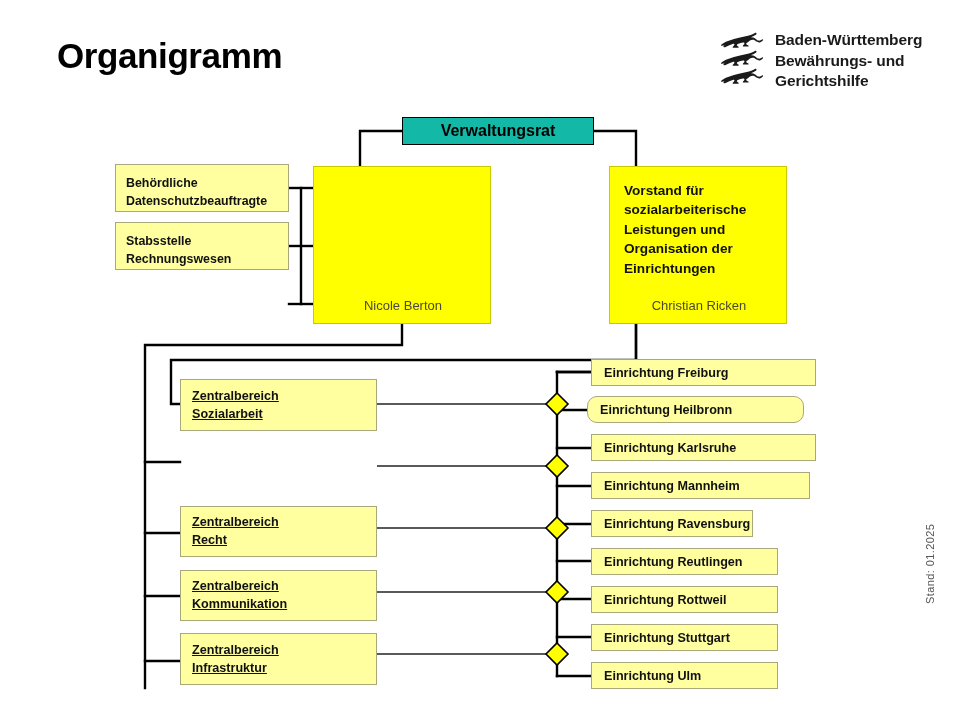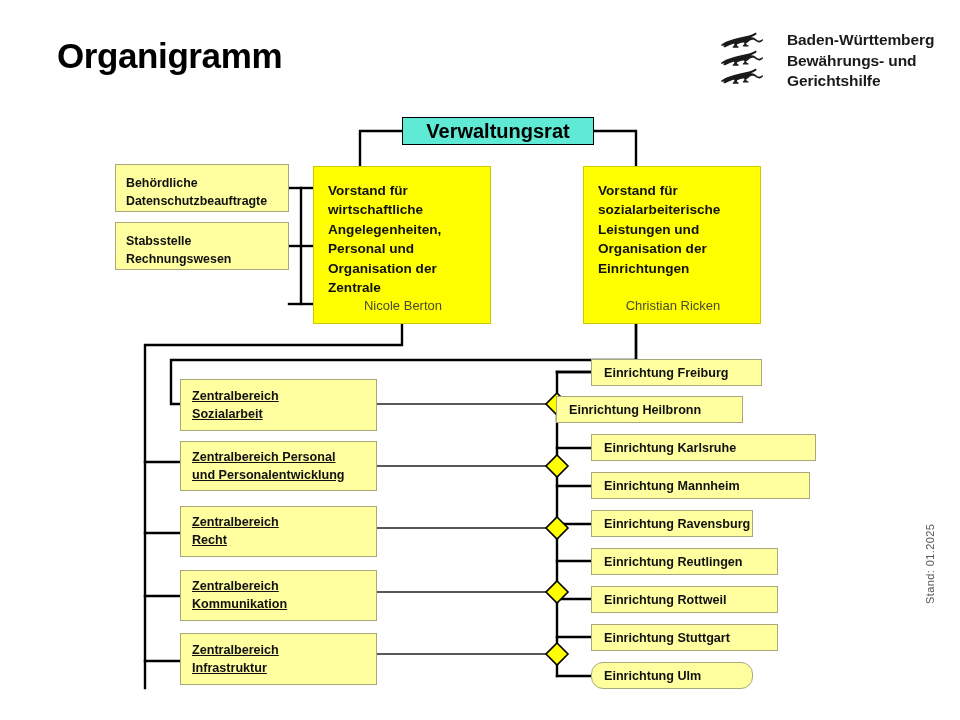--- a/index.html
+++ b/index.html
@@ -28,21 +28,21 @@
     font-weight: bold;
     letter-spacing: -0.4px;
     color: #000000;
   }
   #logo-block {
     position: absolute;
     left: 718px;
     top: 30px;
     display: flex;
     align-items: flex-start;
-    gap: 23px;
+    gap: 11px;
   }
   #logo-lions {
     display: flex;
     flex-direction: column;
     gap: 2px;
     padding-top: 2px;
   }
   .lion-row { width: 46px; height: 16px; display: block; }
   #logo-text {
     font-size: 15.5px;
@@ -76,25 +76,25 @@
 
   
   .node {
     position: absolute;
     box-sizing: border-box;
     display: flex;
     flex-direction: column;
     justify-content: flex-start;
   }
   .node-council {
-    background: #5eead4;
+    background: #14b8a6;
     border: 1.6px solid #000000;
     align-items: center;
     justify-content: center;
-    font-size: 20px;
+    font-size: 16px;
     font-weight: bold;
     color: #000000;
   }
   .node-board {
     background: #ffff00;
     border: 1px solid #c9c900;
     padding: 14px 12px 10px 14px;
   }
   .node-board .title {
     font-size: 13.6px;
@@ -217,32 +217,24 @@
       <polygon points="557,581 568,592 557,603 546,592"></polygon>
       <polygon points="557,643 568,654 557,665 546,654"></polygon>
     </g>
   </svg>
 
   <div class="node node-council" style="left:402px; top:117px; width:192px; height:28px;">
     <span>Verwaltungsrat</span>
   </div>
 
   <div class="node node-board" style="left:313px; top:166px; width:178px; height:158px;">
-    <div class="title">
-      <span>Vorstand für</span>
-      <span>wirtschaftliche</span>
-      <span>Angelegenheiten,</span>
-      <span>Personal und</span>
-      <span>Organisation der</span>
-      <span>Zentrale</span>
-    </div>
     <div class="person">Nicole Berton</div>
   </div>
 
-  <div class="node node-board" style="left:583px; top:166px; width:178px; height:158px;">
+  <div class="node node-board" style="left:609px; top:166px; width:178px; height:158px;">
     <div class="title">
       <span>Vorstand für</span>
       <span>sozialarbeiterische</span>
       <span>Leistungen und</span>
       <span>Organisation der</span>
       <span>Einrichtungen</span>
     </div>
     <div class="person">Christian Ricken</div>
   </div>
 
@@ -252,60 +244,56 @@
   </div>
   <div class="node node-staff two-line" style="left:115px; top:222px; width:174px; height:48px;">
     <span>Stabsstelle</span>
     <span>Rechnungswesen</span>
   </div>
 
   <div class="node node-soft two-line" style="left:180px; top:379px; width:197px; height:52px;">
     <span>Zentralbereich</span>
     <span>Sozialarbeit</span>
   </div>
-  <div class="node node-soft two-line" style="left:180px; top:441px; width:197px; height:50px;">
-    <span>Zentralbereich Personal</span>
-    <span>und Personalentwicklung</span>
-  </div>
   <div class="node node-soft two-line" style="left:180px; top:506px; width:197px; height:51px;">
     <span>Zentralbereich</span>
     <span>Recht</span>
   </div>
   <div class="node node-soft two-line" style="left:180px; top:570px; width:197px; height:51px;">
     <span>Zentralbereich</span>
     <span>Kommunikation</span>
   </div>
   <div class="node node-soft two-line" style="left:180px; top:633px; width:197px; height:52px;">
     <span>Zentralbereich</span>
     <span>Infrastruktur</span>
   </div>
 
-  <div class="node node-unit" style="left:591px; top:359px; width:171px; height:27px;">
+  <div class="node node-unit" style="left:591px; top:359px; width:225px; height:27px;">
     <span>Einrichtung Freiburg</span>
   </div>
-  <div class="node node-unit" style="left:556px; top:396px; width:187px; height:27px;">
+  <div class="node node-unit" style="left:587px; top:396px; width:217px; height:27px;border-radius:10px;">
     <span>Einrichtung Heilbronn</span>
   </div>
   <div class="node node-unit" style="left:591px; top:434px; width:225px; height:27px;">
     <span>Einrichtung Karlsruhe</span>
   </div>
   <div class="node node-unit" style="left:591px; top:472px; width:219px; height:27px;">
     <span>Einrichtung Mannheim</span>
   </div>
   <div class="node node-unit" style="left:591px; top:510px; width:162px; height:27px;">
     <span>Einrichtung Ravensburg</span>
   </div>
   <div class="node node-unit" style="left:591px; top:548px; width:187px; height:27px;">
     <span>Einrichtung Reutlingen</span>
   </div>
   <div class="node node-unit" style="left:591px; top:586px; width:187px; height:27px;justify-content:center;">
     <span>Einrichtung Rottweil</span>
   </div>
   <div class="node node-unit" style="left:591px; top:624px; width:187px; height:27px;">
     <span>Einrichtung Stuttgart</span>
   </div>
-  <div class="node node-unit" style="left:591px; top:662px; width:162px; height:27px;border-radius:12px;">
+  <div class="node node-unit" style="left:591px; top:662px; width:187px; height:27px;">
     <span>Einrichtung Ulm</span>
   </div>
 
   <div id="stand-note">Stand: 01.2025</div>
 
 </div>
 
 </body></html>

